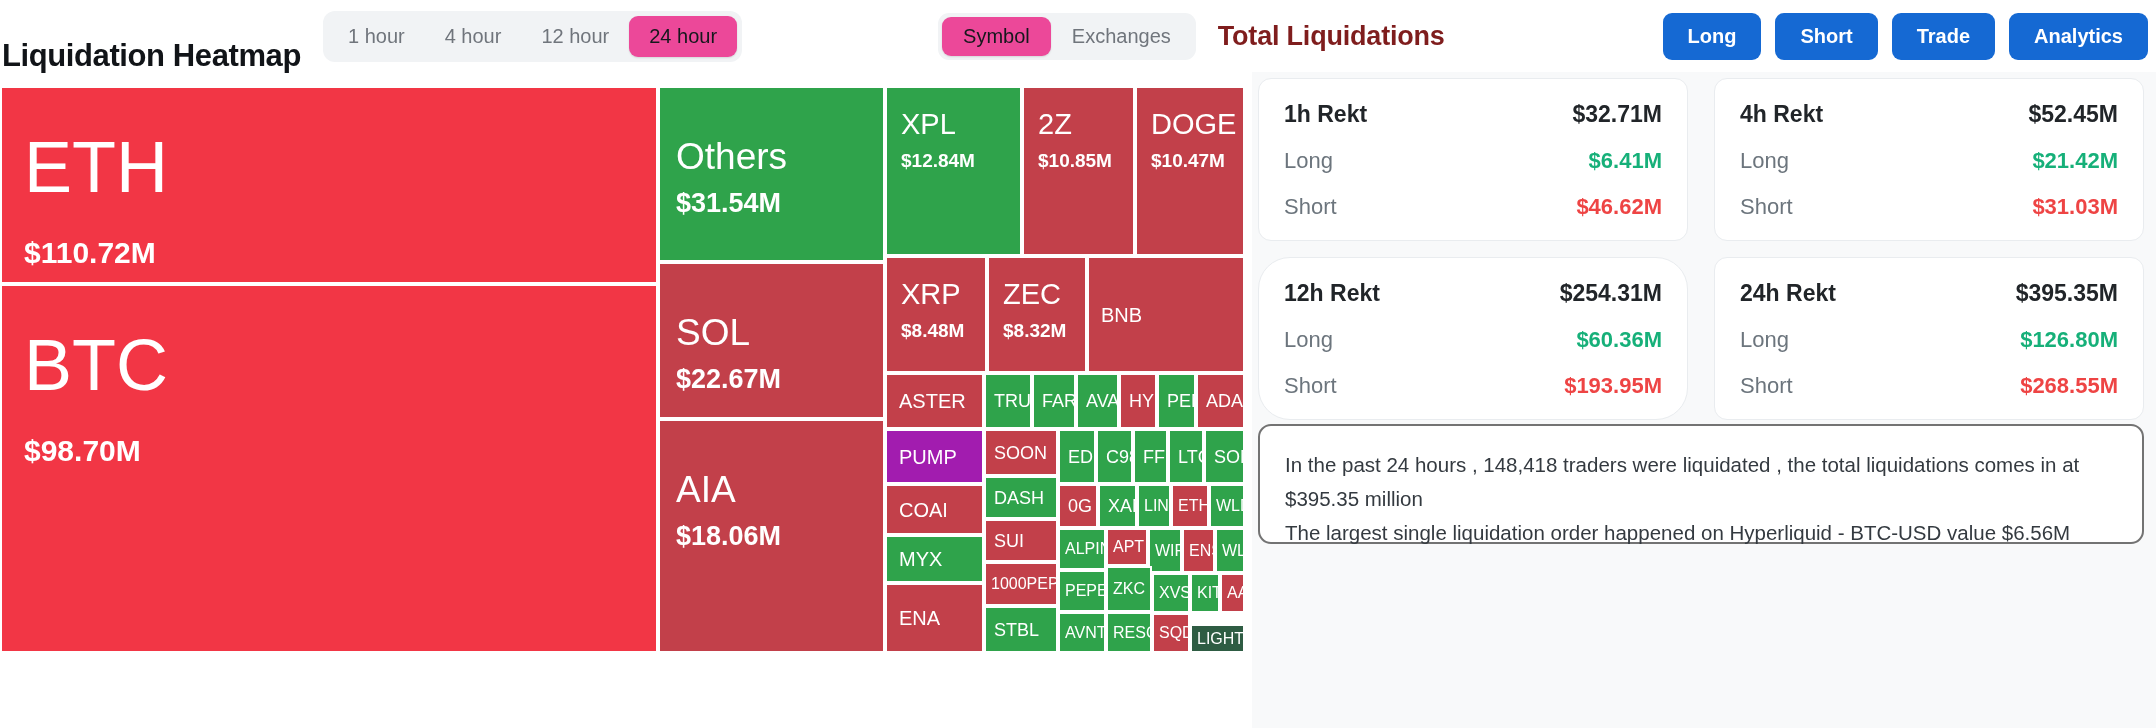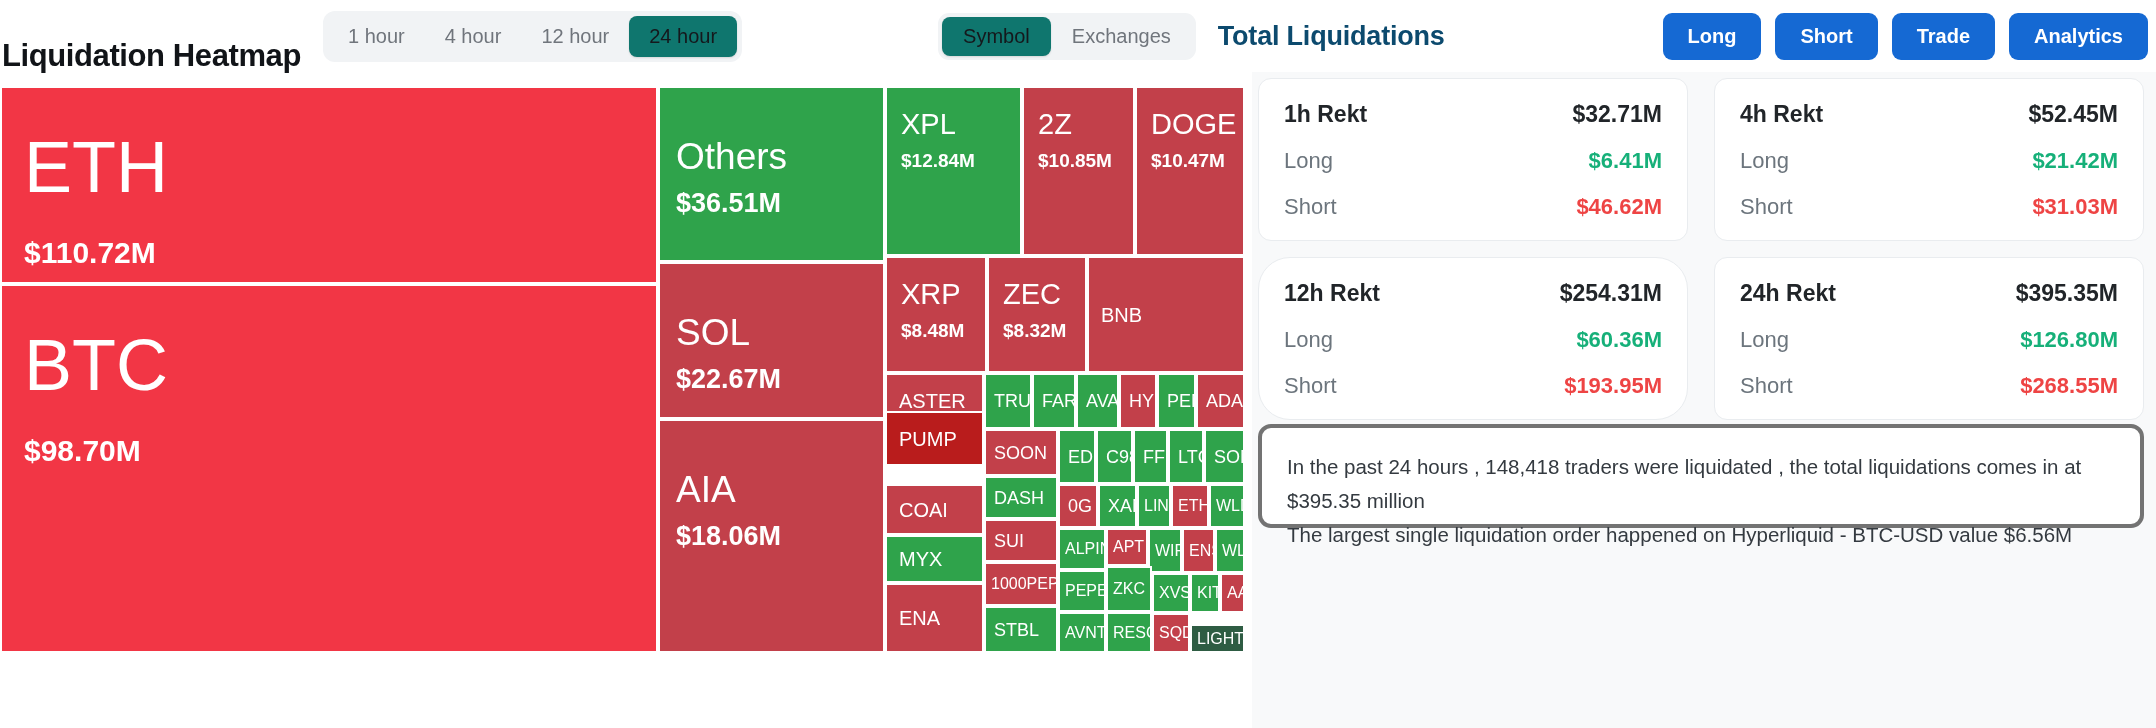--- a/index.html
+++ b/index.html
@@ -23,28 +23,27 @@
   .seg-group {
     display: flex; align-items: center; background: #f1f3f5;
     border-radius: 12px; padding: 5px; margin-left: 22px;
   }
   .seg-btn {
     font-size: 20px; color: #70757c; padding: 9px 20px;
     border-radius: 9px; white-space: nowrap; cursor: pointer;
     background: transparent; border: 0; font-family: inherit;
   }
   .seg-btn.active {
-    background: #0f766e; color: #15181c; font-weight: 400;
+    background: #ec4899; color: #15181c; font-weight: 400;
     box-shadow: 0 1px 2px rgba(0,0,0,.12);
-    border-radius: 8px;
   }
   #symbol-group { margin-left: 196px; padding: 4px; border-radius: 11px; }
   #symbol-group .seg-btn { padding: 8px 21px; font-size: 20px; }
   #total-liquidations-title {
-    font-size: 27px; font-weight: 700; color: #0c4a6e;
+    font-size: 27px; font-weight: 700; color: #7f1d1d;
     margin-left: 22px; white-space: nowrap; letter-spacing: -0.2px;
   }
   #action-buttons { display: flex; gap: 14px; margin-left: auto; margin-right: 8px; }
   .action-btn {
     background: #1569d3; color: #fff; font-size: 20px; font-weight: 700;
     border: 0; border-radius: 9px; padding: 12px 25px; cursor: pointer;
     font-family: inherit; white-space: nowrap;
   }
 
   
@@ -80,22 +79,22 @@
   .stat-row { display: flex; justify-content: space-between; align-items: baseline; }
   .stat-row.head { margin-bottom: 20px; }
   .stat-row.mid  { margin-bottom: 20px; }
   .stat-head-label { font-size: 23px; font-weight: 700; color: #212529; }
   .stat-head-value { font-size: 23px; font-weight: 700; color: #212529; }
   .stat-label { font-size: 22px; color: #6c757d; }
   .stat-value { font-size: 22px; font-weight: 700; }
   .stat-value.long  { color: #16b079; }
   .stat-value.short { color: #ee4444; }
   #summary-card {
-    position: absolute; left: 6px; top: 352px; width: 886px; height: 104px;
-    background: #ffffff; border: 4px solid #737373; border-radius: 13px;
+    position: absolute; left: 6px; top: 352px; width: 886px; height: 120px;
+    background: #ffffff; border: 2px solid #737373; border-radius: 13px;
     padding: 22px 25px;
   }
   #summary-card p { font-size: 20.5px; color: #343a40; line-height: 1.65; }
 </style>
 </head>
 <body>
 
 <div id="app">
 
   <div id="header">
@@ -127,21 +126,21 @@
       <div class="tile huge" style="left: 0px; top: 0px; width: 658px; height: 198px; background: rgb(242, 54, 69);">
         <span class="t-name">ETH</span>
         <span class="t-val">$110.72M</span>
       </div>
       <div class="tile huge" style="left: 0px; top: 198px; width: 658px; height: 369px; background: rgb(242, 54, 69);">
         <span class="t-name">BTC</span>
         <span class="t-val">$98.70M</span>
       </div>
       <div class="tile big" style="left: 658px; top: 0px; width: 227px; height: 176px; background: rgb(47, 163, 75);">
         <span class="t-name">Others</span>
-        <span class="t-val">$36.51M</span>
+        <span class="t-val">$31.54M</span>
       </div>
       <div class="tile big" style="left: 658px; top: 176px; width: 227px; height: 157px; background: rgb(194, 64, 74);">
         <span class="t-name">SOL</span>
         <span class="t-val">$22.67M</span>
       </div>
       <div class="tile big" style="left: 658px; top: 333px; width: 227px; height: 234px; background: rgb(194, 64, 74);">
         <span class="t-name">AIA</span>
         <span class="t-val">$18.06M</span>
       </div>
       <div class="tile mid" style="left: 885px; top: 0px; width: 137px; height: 170px; background: rgb(47, 163, 75);">
@@ -163,21 +162,21 @@
       <div class="tile mid" style="left: 987px; top: 170px; width: 100px; height: 117px; background: rgb(194, 64, 74);">
         <span class="t-name">ZEC</span>
         <span class="t-val">$8.32M</span>
       </div>
       <div class="tile sml" style="left: 1087px; top: 170px; width: 158px; height: 117px; background: rgb(194, 64, 74);">
         <span class="t-name">BNB</span>
       </div>
       <div class="tile sml" style="left: 885px; top: 287px; width: 99px; height: 56px; background: rgb(194, 64, 74);">
         <span class="t-name">ASTER</span>
       </div>
-      <div class="tile sml" style="left: 885px; top: 325px; width: 99px; height: 55px; background: #b91c1c;">
+      <div class="tile sml" style="left: 885px; top: 343px; width: 99px; height: 55px; background: #a21caf;">
         <span class="t-name">PUMP</span>
       </div>
       <div class="tile sml" style="left: 885px; top: 398px; width: 99px; height: 51px; background: rgb(194, 64, 74);">
         <span class="t-name">COAI</span>
       </div>
       <div class="tile sml" style="left: 885px; top: 449px; width: 99px; height: 48px; background: rgb(47, 163, 75);">
         <span class="t-name">MYX</span>
       </div>
       <div class="tile sml" style="left: 885px; top: 497px; width: 99px; height: 70px; background: rgb(194, 64, 74);">
         <span class="t-name">ENA</span>

